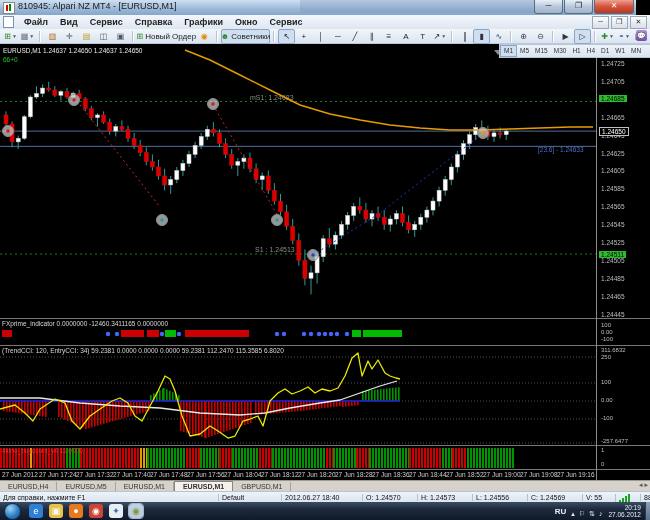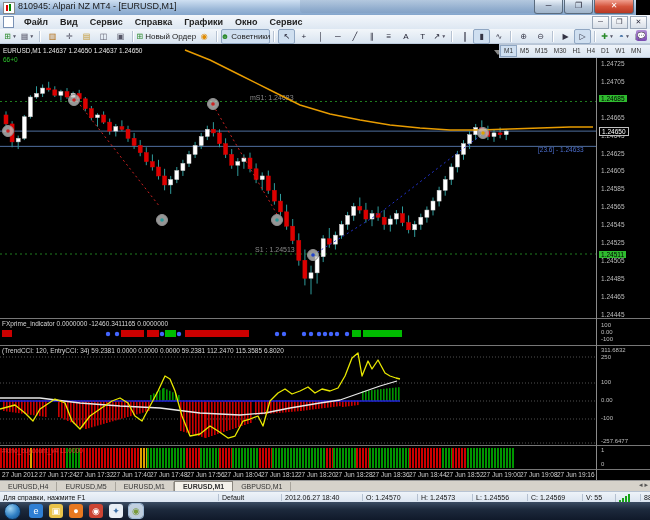--- a/index.html
+++ b/index.html
@@ -876,13 +876,22 @@
 <div class="abs" id="taskbar">
   <div id="start-orb"></div>
   <div id="task-icons" style="display:flex;align-items:center;">
       <div class="task-icon" style="background: rgb(47, 127, 212);">e</div>
       <div class="task-icon" style="background: rgb(232, 194, 74);">▣</div>
       <div class="task-icon" style="background: rgb(232, 120, 32);">●</div>
       <div class="task-icon" style="background: rgb(204, 68, 51);">◉</div>
       <div class="task-icon" style="background: rgb(232, 238, 244); color: rgb(58, 110, 165);">✦</div>
       <div class="task-icon active" style="background: rgb(220, 232, 208); color: rgb(122, 154, 58);">◉</div>
     </div>
+  <div id="tray">
+    <span id="lang-indicator">RU</span>
+    <span id="tray-icons"><span class="tico">▴</span><span class="tico">⚐</span><span class="tico">⇅</span><span class="tico">♪</span></span>
+    <span id="clock">
+      <span>20:19</span><br>
+      <span>27.06.2012</span>
+    </span>
+    <span id="show-desktop"></span>
+  </div>
 </div>
 
 </body></html>

